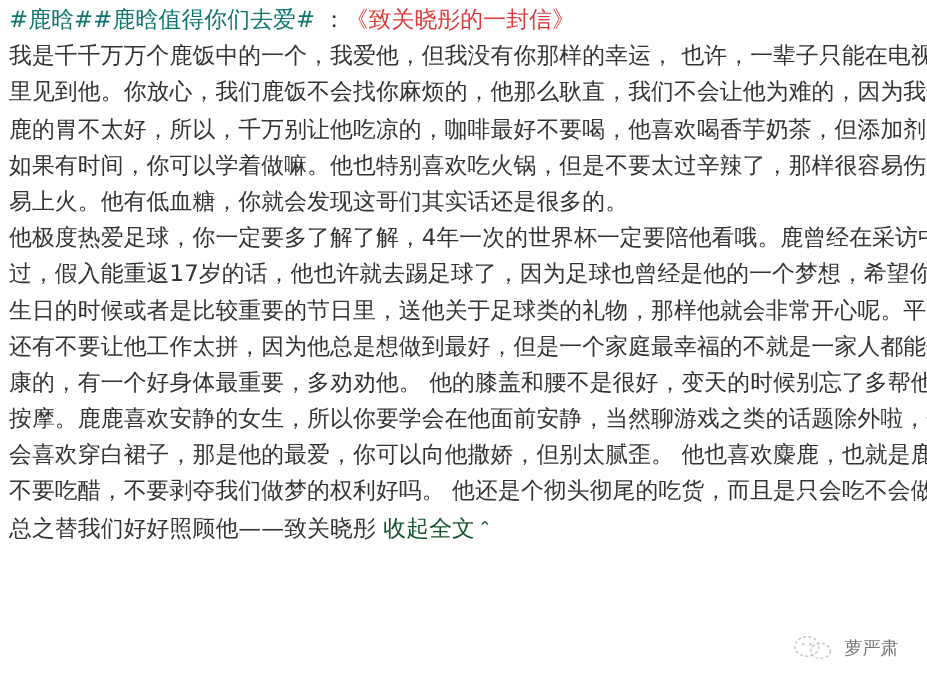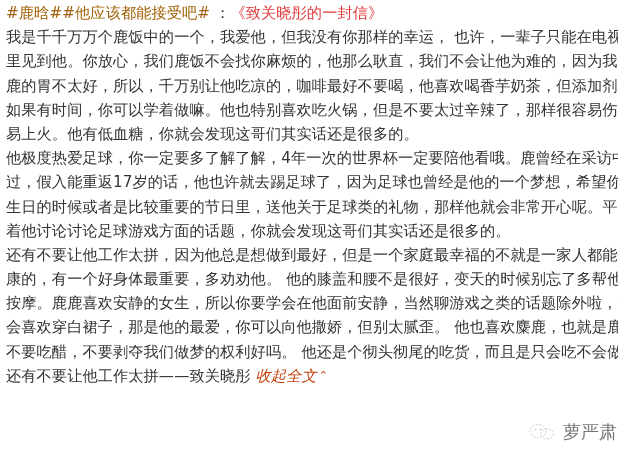--- a/index.html
+++ b/index.html
@@ -6,54 +6,53 @@
   body {
     width: 618px; height: 459px; overflow: hidden; position: relative;
     font-family: "DejaVu Sans", "Liberation Sans", sans-serif;
   }
   .post {
     position: absolute; left: 6px; top: 1px; width: 606px;
     font-size: 15.2px; line-height: 24.2px; color: #333333;
     letter-spacing: 0.1px;
   }
   .line { white-space: nowrap; height: 24.2px; }
-  .tag { color: #a16207; }
+  .tag { color: #0f766e; }
   .title { color: #e03a3a; }
-  .link { color: #c2410c; cursor: pointer; font-style: italic; }
+  .link { color: #14532d; cursor: pointer; }
   .chev { display: inline-block; font-size: 11px; margin-left: 2px; vertical-align: 2px; }
   .watermark {
     position: absolute; left: 527px; top: 420px; height: 24px;
     display: flex; align-items: center; gap: 6px;
-    color: #555555; font-size: 18px; opacity: 0.8;
+    color: #555555; font-size: 12px; opacity: 0.8;
   }
   .wm-icon { width: 30px; height: 20px; }
 </style>
 </head>
 <body>
 
 <div class="post">
   <div class="line">
-    <span class="tag">#鹿晗#</span><span class="tag">#他应该都能接受吧#</span><span> ：</span><span class="title">《致关晓彤的一封信》</span>
+    <span class="tag">#鹿晗#</span><span class="tag">#鹿晗值得你们去爱#</span><span> ：</span><span class="title">《致关晓彤的一封信》</span>
   </div>
   <div class="line">我是千千万万个鹿饭中的一个，我爱他，但我没有你那样的幸运， 也许，一辈子只能在电视节目</div>
   <div class="line">里见到他。你放心，我们鹿饭不会找你麻烦的，他那么耿直，我们不会让他为难的，因为我们最大</div>
   <div class="line">鹿的胃不太好，所以，千万别让他吃凉的，咖啡最好不要喝，他喜欢喝香芋奶茶，但添加剂太多，</div>
   <div class="line">如果有时间，你可以学着做嘛。他也特别喜欢吃火锅，但是不要太过辛辣了，那样很容易伤胃，容</div>
   <div class="line">易上火。他有低血糖，你就会发现这哥们其实话还是很多的。</div>
   <div class="line">他极度热爱足球，你一定要多了解了解，4年一次的世界杯一定要陪他看哦。鹿曾经在采访中说</div>
   <div class="line">过，假入能重返17岁的话，他也许就去踢足球了，因为足球也曾经是他的一个梦想，希望你能在他</div>
   <div class="line">生日的时候或者是比较重要的节日里，送他关于足球类的礼物，那样他就会非常开心呢。平时多陪</div>
-  <div class="line">着他讨论讨论足球游戏方面的话题，你就会发现这哥们其实话还是很多的。</div>
   <div class="line">还有不要让他工作太拼，因为他总是想做到最好，但是一个家庭最幸福的不就是一家人都能健健康</div>
   <div class="line">康的，有一个好身体最重要，多劝劝他。 他的膝盖和腰不是很好，变天的时候别忘了多帮他按摩</div>
   <div class="line">按摩。鹿鹿喜欢安静的女生，所以你要学会在他面前安静，当然聊游戏之类的话题除外啦，你要学</div>
   <div class="line">会喜欢穿白裙子，那是他的最爱，你可以向他撒娇，但别太腻歪。 他也喜欢麋鹿，也就是鹿饭，</div>
   <div class="line">不要吃醋，不要剥夺我们做梦的权利好吗。 他还是个彻头彻尾的吃货，而且是只会吃不会做的那</div>
   <div class="line">
-    <span>还有不要让他工作太拼——致关晓彤</span>
+    <span>总之替我们好好照顾他——致关晓彤</span>
     <span class="link"><span>收起全文</span><span class="chev">⌃</span></span>
   </div>
 </div>
 
 <div class="watermark">
   <svg class="wm-icon" viewBox="0 0 30 20">
     <ellipse cx="11" cy="9" rx="8" ry="6.5" fill="none" stroke="#bbbbbb" stroke-width="1" stroke-dasharray="2,1.5"></ellipse>
     <ellipse cx="20" cy="12" rx="6.5" ry="5" fill="none" stroke="#bbbbbb" stroke-width="1" stroke-dasharray="2,1.5"></ellipse>
     <circle cx="8.5" cy="7.5" r="0.9" fill="#bbbbbb"></circle>
     <circle cx="13.5" cy="7.5" r="0.9" fill="#bbbbbb"></circle>

